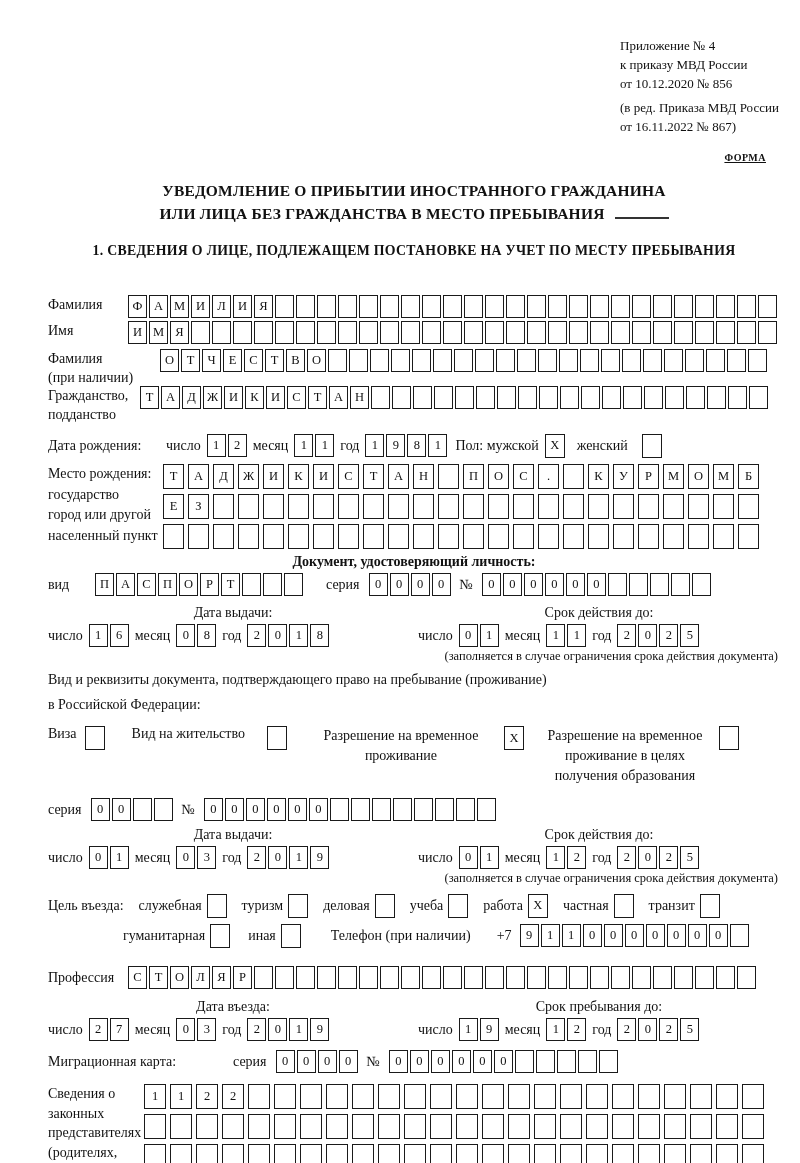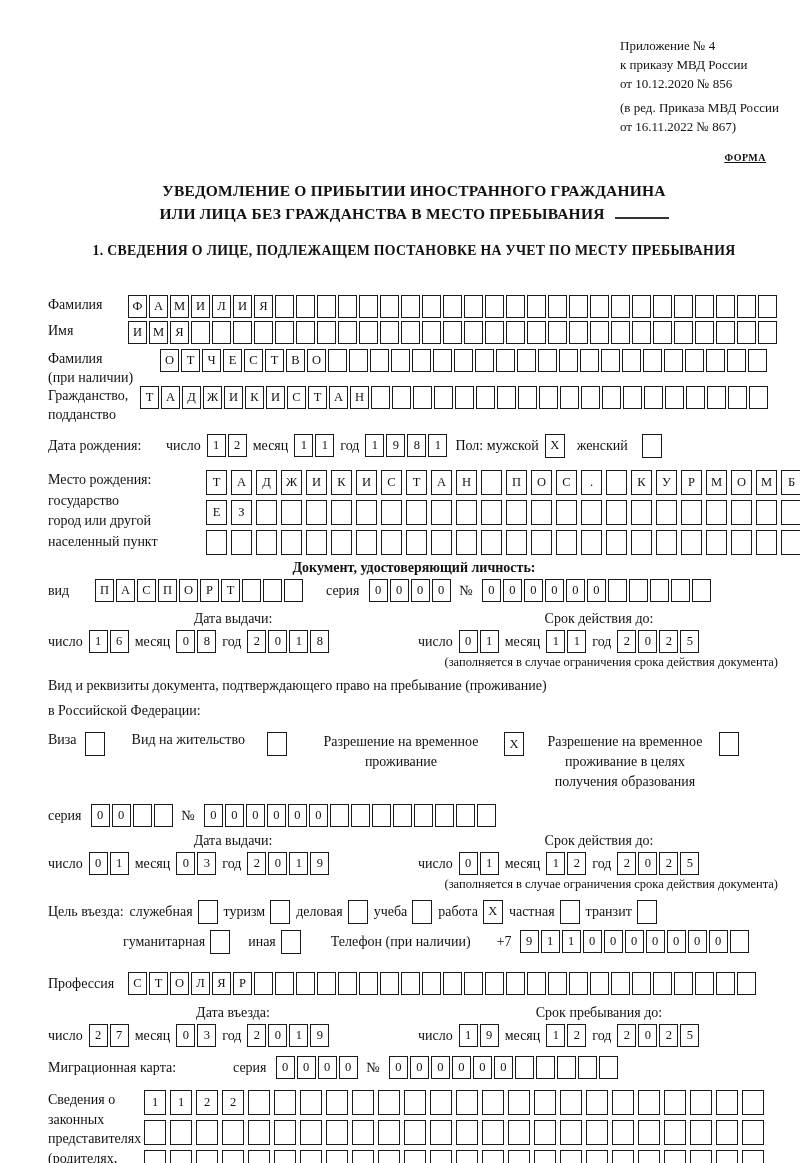--- a/index.html
+++ b/index.html
@@ -33,21 +33,21 @@
 
   .frow { display:flex; align-items:flex-start; font-size:14px; height:25px; }
   .flabel { flex:none; line-height:19px; }
   .mt1{margin-top:1px}.mt3{margin-top:3px}.mt12{margin-top:12px}
 
   
   .birth-row { display:flex; align-items:center; font-size:14px; margin-top:22px; height:25px; } 
   .dlbl { margin:0 6px; flex:none; }
 
   
-  .bp { display:flex; margin-top:12px;gap:43px; }
+  .bp { display:flex; margin-top:6px; }
   .bp-labels { width:115px; flex:none; font-size:14px; line-height:20.5px; }
   .bp-rows > .cells { margin-bottom:5px; }
   .center-bold { margin-top:0px; text-align:center; font-weight:700; font-size:14px; }
 
   .vid-row { display:flex; align-items:center; gap:9px; font-size:14px; margin-top:2px; height:25px; }
 
   .dheads { display:flex; margin-top:8px; font-size:14px; height:16px; line-height:16px; }
   .dh-l { width:370px; text-align:center; }
   .dh-r { flex:1; text-align:center; }
   .drow { display:flex; align-items:center; font-size:14px; margin-top:2px; height:25px; }
@@ -56,21 +56,21 @@
   .note-r { margin-top:1px; text-align:right; font-size:12.5px; padding-right:2px; height:15px; line-height:15px; }
 
   .res-line { margin-top:6px; font-size:14px; height:19px; line-height:19px; }
   .res-opts { display:flex; align-items:flex-start; gap:9px; margin-top:12px; font-size:14px; }
   .res-opt { display:flex; align-items:flex-start; gap:8px; }
   .res-wrap { text-align:center; line-height:20px; }
   .w185 { width:190px; } .w175 { width:172px; }
 
   .ser-row { display:flex; align-items:center; gap:9px; margin-top:11px; font-size:14px; height:25px; }
 
-  .purpose { display:flex; align-items:center; gap:6px; margin-top:7px; font-size:14px; height:25px; }
+  .purpose { display:flex; align-items:center; gap:15px; margin-top:7px; font-size:14px; height:25px; }
   .purpose2 { margin-left:75px; gap:8px; margin-top:5px; }
   .cb { display:flex; align-items:center; gap:5px; }
 
   .prof-row { margin-top:18px; }
 
   .mig-row { display:flex; align-items:center; gap:9px; margin-top:7px; font-size:14px; height:25px; }
 
   .rep { display:flex; margin-top:10px; }
   .rep-labels { width:96px; flex:none; font-size:14px; line-height:19.5px; }
   .rep-rows > .cells { margin-bottom:5px; }

